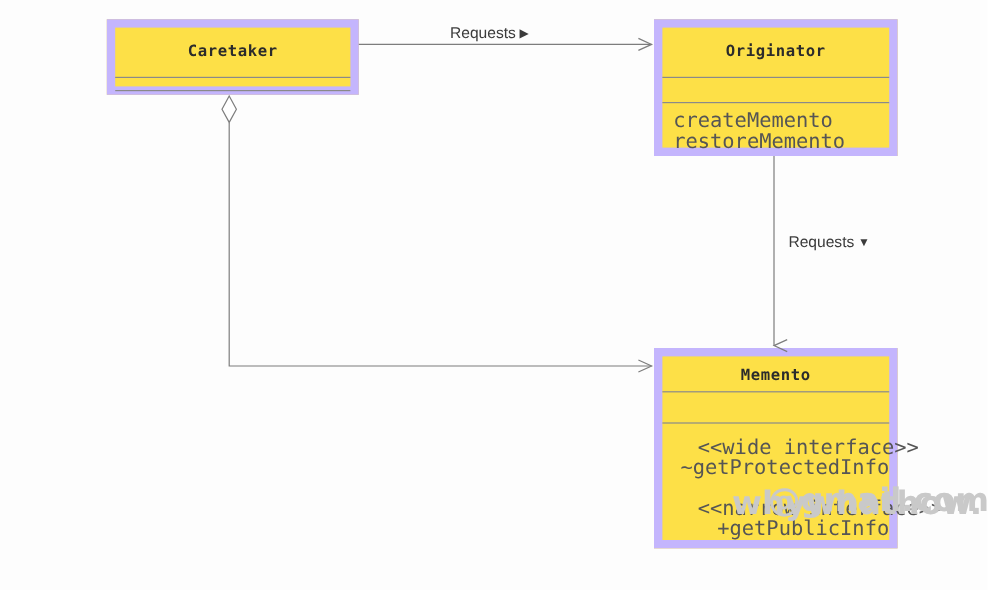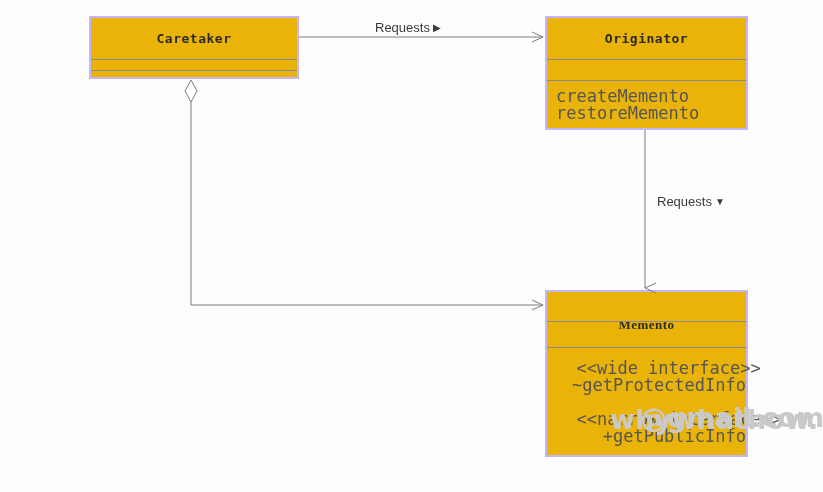--- a/index.html
+++ b/index.html
@@ -13,22 +13,22 @@
   #canvas {
     position: relative;
     width: 823px;
     height: 492px;
     background: #fdfdfd;
     overflow: hidden;
   }
   .uml-box {
     position: absolute;
     box-sizing: border-box;
-    border: 2px solid #c4b5fd;
-    background: #eab308;
+    border: 7px solid #c4b5fd;
+    background: #fde047;
   }
   .uml-title {
     font-family: "DejaVu Sans Mono", "Liberation Mono", monospace;
     font-weight: bold;
     font-size: 13px;
     color: #2b2b2b;
     text-align: center;
     letter-spacing: 0.5px;
     width: 100%;
     position: absolute;
@@ -99,21 +99,21 @@
 
   <div class="uml-box" style="left:545px; top:16px; width:203px; height:114px;text-decoration:underline;">
     <div class="uml-title" style="top:13px;">Originator</div>
     <div class="divider" style="top:41px;"></div>
     <div class="divider" style="top:62px;"></div>
     <div class="member-list" style="top:70px;">createMemento
 restoreMemento</div>
   </div>
 
   <div class="uml-box" style="left:545px; top:290px; width:203px; height:167px;">
-    <div class="uml-title" style="top:25px;font-family:Liberation Serif, serif;">Memento</div>
+    <div class="uml-title" style="top:9px;">Memento</div>
     <div class="divider" style="top:29px;"></div>
     <div class="divider" style="top:55px;"></div>
     <div class="member-list" style="top:68px;text-align:right;">  &lt;&lt;wide interface&gt;&gt;
 ~getProtectedInfo
 
   &lt;&lt;narrow interface&gt;&gt;
 +getPublicInfo</div>
   </div>
 
   <svg class="overlay" viewBox="0 0 823 492" xmlns="http://www.w3.org/2000/svg">

